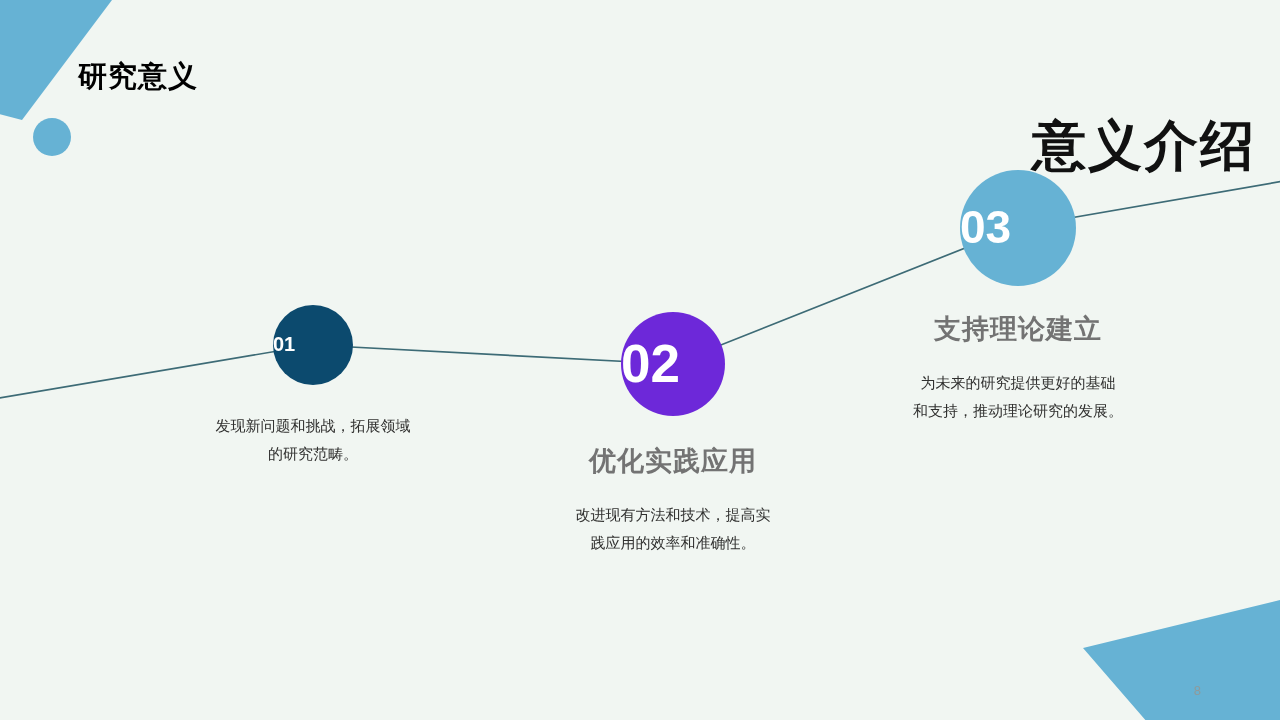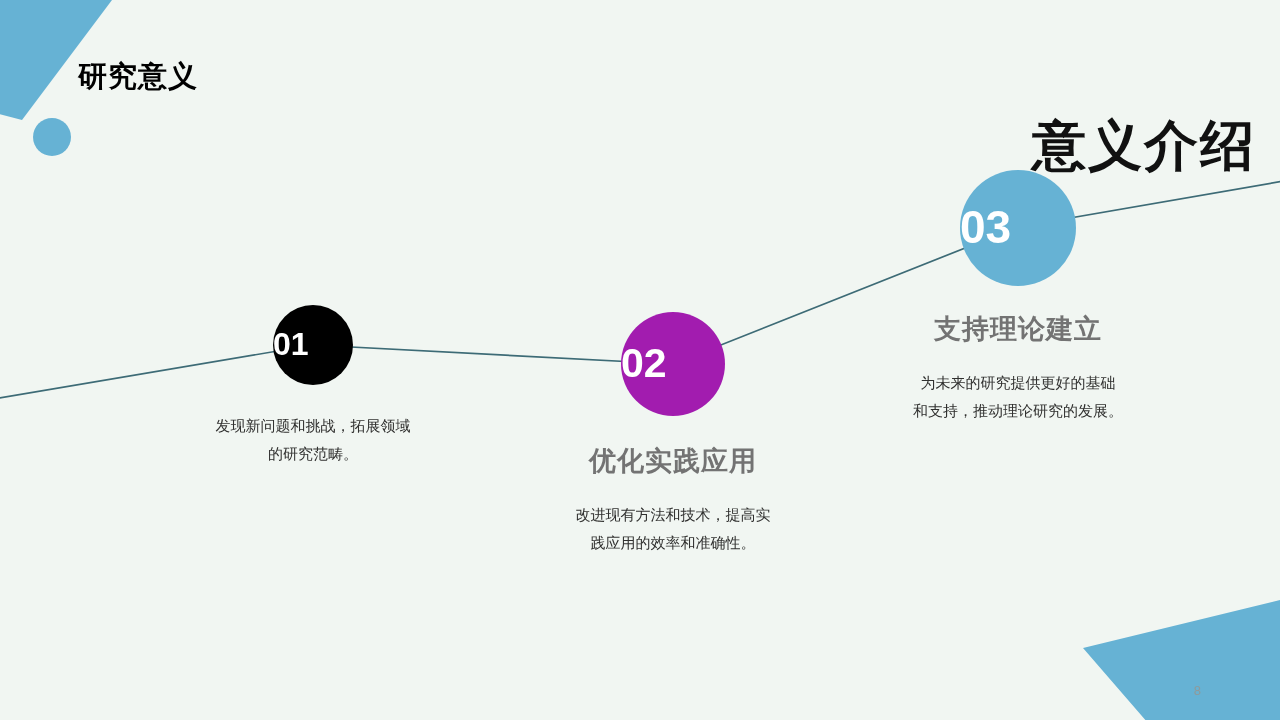--- a/index.html
+++ b/index.html
@@ -116,31 +116,31 @@
 
     <polyline points="-6,399 313,345 673,364 1018,227 1290,180" fill="none" stroke="#3d6b76" stroke-width="1.7"></polyline>
   </svg>
 
   <div class="section-label">研究意义</div>
 
   <div class="slide-title">
     <span class="tshift">意义介绍</span>
   </div>
 
-  <div class="step-circle" style="left:273px; top:305px; width:80px; height:80px; background:#000000; font-size:32px;">
+  <div class="step-circle" style="left:273px; top:305px; width:80px; height:80px; background:#0c4a6e; font-size:20px;">
     <span class="step-num">01</span>
   </div>
   <div class="step-text" style="left:153px; top:412px; width:320px;">
     <p class="step-desc">
       <span>发现新问题和挑战，拓展领域</span><br>
       <span>的研究范畴。</span>
     </p>
   </div>
 
-  <div class="step-circle" style="left:621px; top:312px; width:104px; height:104px; background:#a21caf; font-size:41px;">
+  <div class="step-circle" style="left:621px; top:312px; width:104px; height:104px; background:#6d28d9; font-size:53px;">
     <span class="step-num">02</span>
   </div>
   <div class="step-text" style="left:513px; top:443px; width:320px;">
     <p class="step-heading">优化实践应用</p>
     <p class="step-desc">
       <span>改进现有方法和技术，提高实</span><br>
       <span>践应用的效率和准确性。</span>
     </p>
   </div>
 

